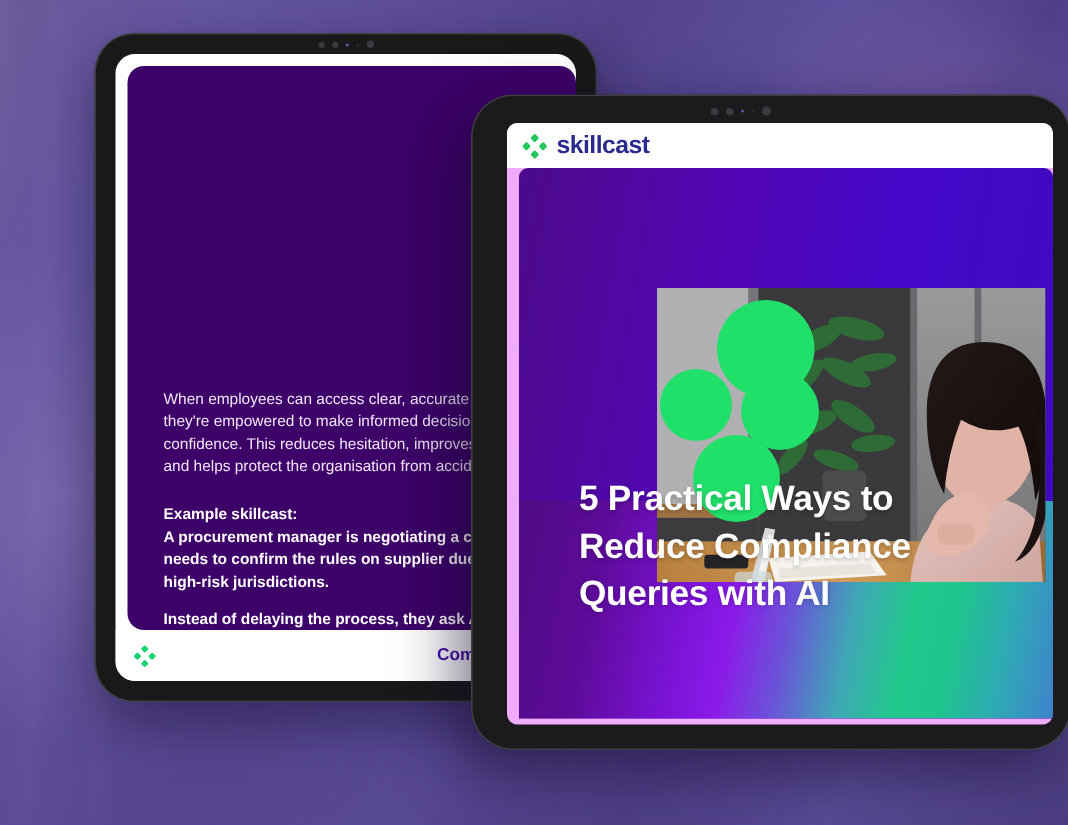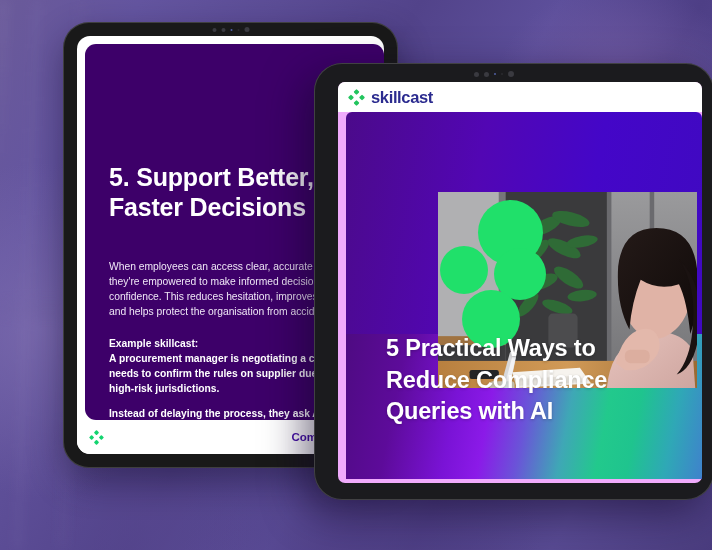--- a/index.html
+++ b/index.html
@@ -132,21 +132,21 @@
   }
   #front-photo{
     position:absolute;left:92px;top:80px;right:5px;height:196px;
     overflow:hidden;background:#5a5a5c;
   }
   #front-photo .ph{position:absolute;inset:0;}
 
   .blob{position:absolute;border-radius:50%;background:#20e06a;}
 
   #front-title{
-    position:absolute;left:40px;right:12px;bottom:52px;
+    position:absolute;left:40px;right:12px;bottom:68px;
     color:#fff;font-weight:bold;font-size:23.5px;line-height:1.33;
     letter-spacing:-.2px;white-space:pre-line;
     text-shadow:0 1px 3px rgba(0,0,0,.22);
   }
 
   
   .clover{display:block;flex:0 0 auto;}
 </style>
 </head>
 <body>
@@ -161,22 +161,20 @@
       <i></i>
       <i></i>
       <i></i>
       <i></i>
   </div>
 
   <div class="screen">
 
     <div id="back-card">
 
-      <div id="back-title">5. Support Better,
-Faster Decisions</div>
 
       <div id="back-body">
         <p>When employees can access clear, accurate answers quickly, they're empowered to make informed decisions with confidence. This reduces hesitation, improves productivity, and helps protect the organisation from accidental breaches.</p>
         <p style="height:6px;margin:0"></p>
         <p class="label">Example skillcast:</p>
         <p class="strong">A procurement manager is negotiating a contract and needs to confirm the rules on supplier due diligence for high-risk jurisdictions.</p>
         <p class="strong">Instead of delaying the process, they ask Aida and receive immediate guidance on the company's due diligence requirements, helping them progress the contract while staying compliant.</p>
       </div>
     </div>
 

